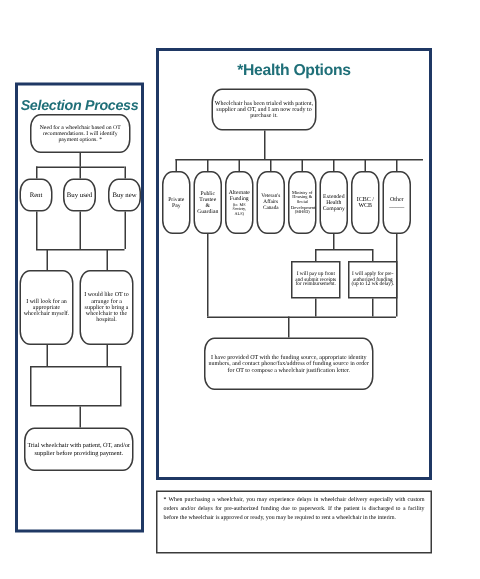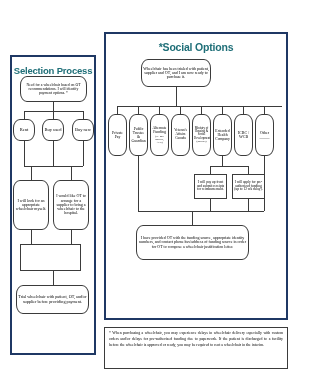--- a/index.html
+++ b/index.html
@@ -16,21 +16,21 @@
   #left-panel{left:10px;top:55px;width:86px;height:300px;}
   #right-panel{left:104px;top:32px;width:184px;height:288px;}
 
   .panel-title{
     text-align:center;
     font-family:"Liberation Sans", sans-serif;
     font-weight:bold;
     color:#1F6F78;
     letter-spacing:-0.2px;
   }
-  #left-title{font-size:9.5px;margin-top:8px;}
+  #left-title{font-size:9.5px;margin-top:8px;font-style:italic;}
   #right-title{font-size:10.5px;margin-top:7px;}
 
   
   .rbox{
     position:absolute;
     border:1px solid #3b3b3b;
     border-radius:7px/9px;
     background:#fff;
     box-sizing:border-box;
     display:flex;align-items:center;justify-content:center;
@@ -118,21 +118,21 @@
 <div class="ln lnv" style="left:31px;top:230px;height:14px;"></div>
 <div class="ln lnv" style="left:71px;top:230px;height:14px;"></div>
 <div class="sbox" style="left:20px;top:244px;width:61px;height:27px;"></div>
 <div class="ln lnv" style="left:53px;top:271px;height:14px;"></div>
 
 <div class="rbox t42" style="left:16px;top:285px;width:73px;height:29px;">
   <span>Trial wheelchair with patient, OT, and/or supplier before providing payment.</span>
 </div>
 
 <div class="panel" id="right-panel">
-  <div class="panel-title" id="right-title">*Social Options</div>
+  <div class="panel-title" id="right-title">*Health Options</div>
 </div>
 
 <div class="rbox t40" style="left:141px;top:59px;width:70px;height:28px;">
   <span>Wheelchair has been trialed with patient, supplier and OT, and I am now ready to purchase it.</span>
 </div>
 
 <div class="ln lnv" style="left:176px;top:87px;height:19px;"></div>
 <div class="ln lnh" style="left:117px;top:106px;width:165px;"></div>
 <div class="ln lnv" style="left:117px;top:106px;height:8px;"></div>
 <div class="ln lnv" style="left:138px;top:106px;height:8px;"></div>

